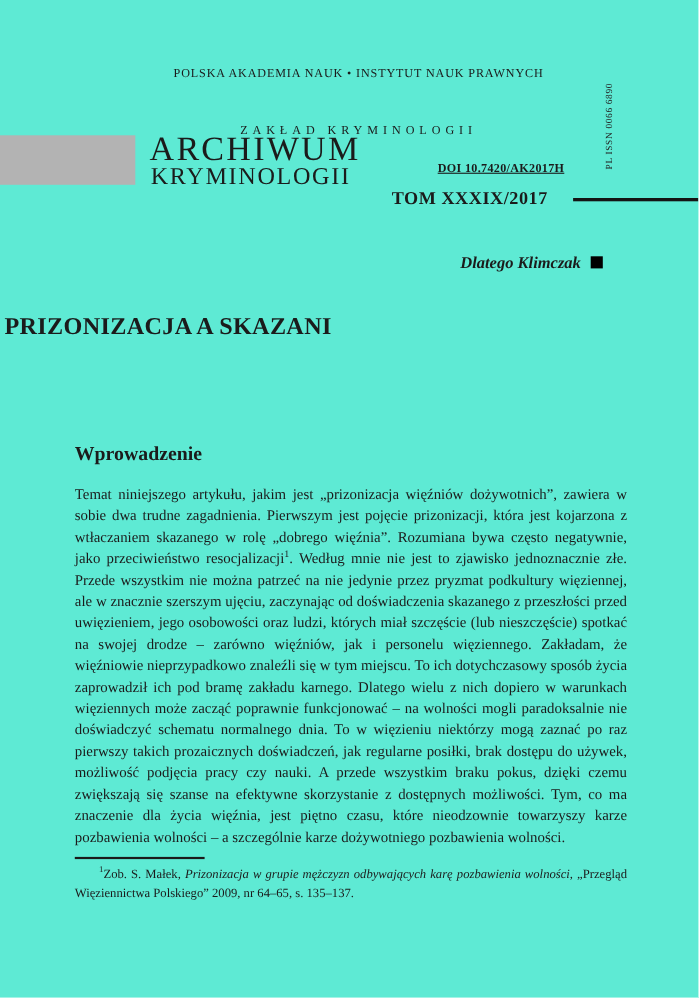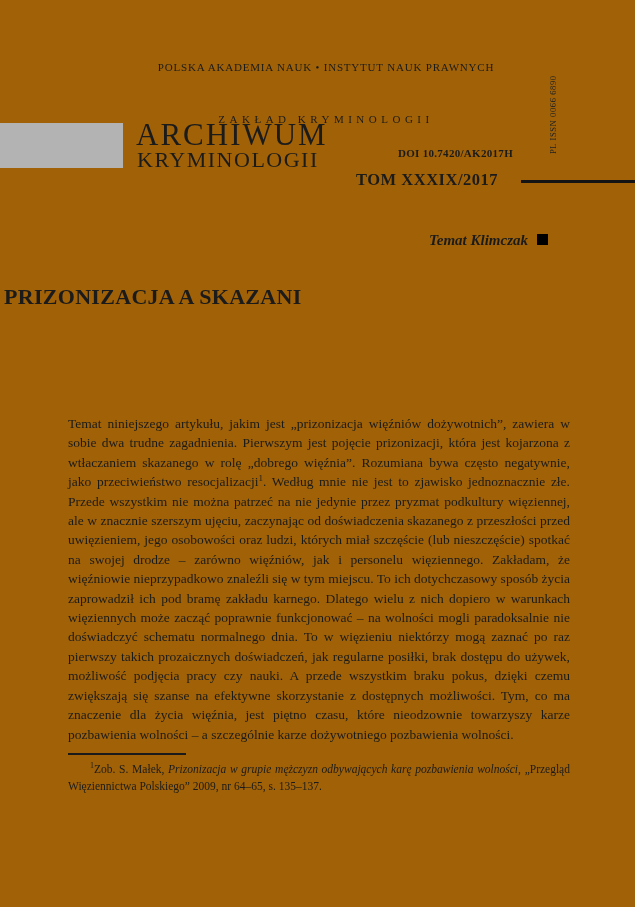--- a/index.html
+++ b/index.html
@@ -1,33 +1,33 @@
 <!DOCTYPE html>
 <html lang="pl"><head>
 <meta charset="utf-8">
 <style>
   * { margin:0; padding:0; box-sizing:border-box; }
   html,body { background:#ffffff; }
   .page {
-    position:relative; width:635px; height:907px; background:#a16207;
+    position:relative; width:635px; height:907px; background:#5eead4;
     font-family:"Liberation Serif","DejaVu Serif",serif; color:#1b1b1b;
     overflow:hidden;
   }
   
   .pub-line   { position:absolute; top:61px;  left:20px; width:612px; text-align:center;
                 font-size:11px; letter-spacing:0.8px; white-space:nowrap; }
   .dept-line  { position:absolute; top:82px;  left:20px; width:612px; text-align:center;
                 font-size:11px; letter-spacing:4.5px; white-space:nowrap;margin-top:31px; }
   .gray-block { position:absolute; left:0; top:123px; width:123px; height:45px; background:#b3b3b3; }
   .journal-1  { position:absolute; left:136px; top:120px; font-size:31px; line-height:30px;
                 letter-spacing:2px; white-space:nowrap; }
   .journal-2  { position:absolute; left:137px; top:149px; font-size:22px; line-height:21px;
                 letter-spacing:1.5px; white-space:nowrap; }
   .doi        { position:absolute; top:147px; right:122px; font-size:11px; font-weight:bold;
-                letter-spacing:0.3px; white-space:nowrap; }
+                letter-spacing:0.3px; white-space:nowrap;text-decoration:underline; }
   .volume     { position:absolute; top:170px; right:137px; font-size:16.5px; font-weight:bold;
                 letter-spacing:0.5px; white-space:nowrap; }
   .volume-rule{ position:absolute; top:180px; left:521px; width:114px; height:3px; background:#141414; }
   .issn       { position:absolute; left:548px; top:82px; height:72px; width:14px;
                 writing-mode:vertical-rl; transform:rotate(180deg);
                 font-size:8.5px; letter-spacing:0.6px; white-space:nowrap; color:#222; }
   
   .author-line { position:absolute; top:232px; left:68px; width:480px; text-align:right;
                  font-size:15px; font-weight:bold; font-style:italic; white-space:nowrap; }
   .author-square { display:inline-block; width:11px; height:11px; background:#000;
@@ -58,28 +58,29 @@
   <div class="journal-1">ARCHIWUM</div>
   <div class="journal-2">KRYMINOLOGII</div>
 
   <div class="doi">DOI 10.7420/AK2017H</div>
   <div class="volume">TOM XXXIX/2017</div>
   <div class="volume-rule"></div>
 
   <div class="issn">PL ISSN 0066 6890</div>
 
   <div class="author-line">
-    <span>Temat Klimczak</span><span class="author-square"></span>
+    <span>Dlatego Klimczak</span><span class="author-square"></span>
   </div>
 
   <div class="article-title">
     <div>PRIZONIZACJA A SKAZANI</div>
   </div>
 
   <div class="main-column">
+    <h2 class="section-heading">Wprowadzenie</h2>
 
     <p class="body-paragraph"><span>Temat niniejszego artykułu, jakim jest „prizonizacja więźniów dożywotnich”, zawiera w sobie dwa trudne zagadnienia. Pierwszym jest pojęcie prizonizacji, która jest kojarzona z wtłaczaniem skazanego w rolę „dobrego więźnia”. Rozumiana bywa często negatywnie, jako przeciwieństwo resocjalizacji</span><sup>1</sup><span>. Według mnie nie jest to zjawisko jednoznacznie złe. Przede wszystkim nie można patrzeć na nie jedynie przez pryzmat podkultury więziennej, ale w znacznie szerszym ujęciu, zaczynając od doświadczenia skazanego z przeszłości przed uwięzieniem, jego osobowości oraz ludzi, których miał szczęście (lub nieszczęście) spotkać na swojej drodze – zarówno więźniów, jak i personelu więziennego. Zakładam, że więźniowie nieprzypadkowo znaleźli się w tym miejscu. To ich dotychczasowy sposób życia zaprowadził ich pod bramę zakładu karnego. Dlatego wielu z nich dopiero w warunkach więziennych może zacząć poprawnie funkcjonować – na wolności mogli paradoksalnie nie doświadczyć schematu normalnego dnia. To w więzieniu niektórzy mogą zaznać po raz pierwszy takich prozaicznych doświadczeń, jak regularne posiłki, brak dostępu do używek, możliwość podjęcia pracy czy nauki. A przede wszystkim braku pokus, dzięki czemu zwiększają się szanse na efektywne skorzystanie z dostępnych możliwości. Tym, co ma znaczenie dla życia więźnia, jest piętno czasu, które nieodzownie towarzyszy karze pozbawienia wolności – a szczególnie karze dożywotniego pozbawienia wolności.</span></p>
 
     <div class="footnote-separator"></div>
 
     <p class="footnote"><sup>1</sup><span>Zob. S. Małek, </span><span class="cited-italic">Prizonizacja w grupie mężczyzn odbywających karę pozbawienia wolności</span><span>, „Przegląd Więziennictwa Polskiego” 2009, nr 64–65, s. 135–137.</span></p>
   </div>
 
 </div>
 

